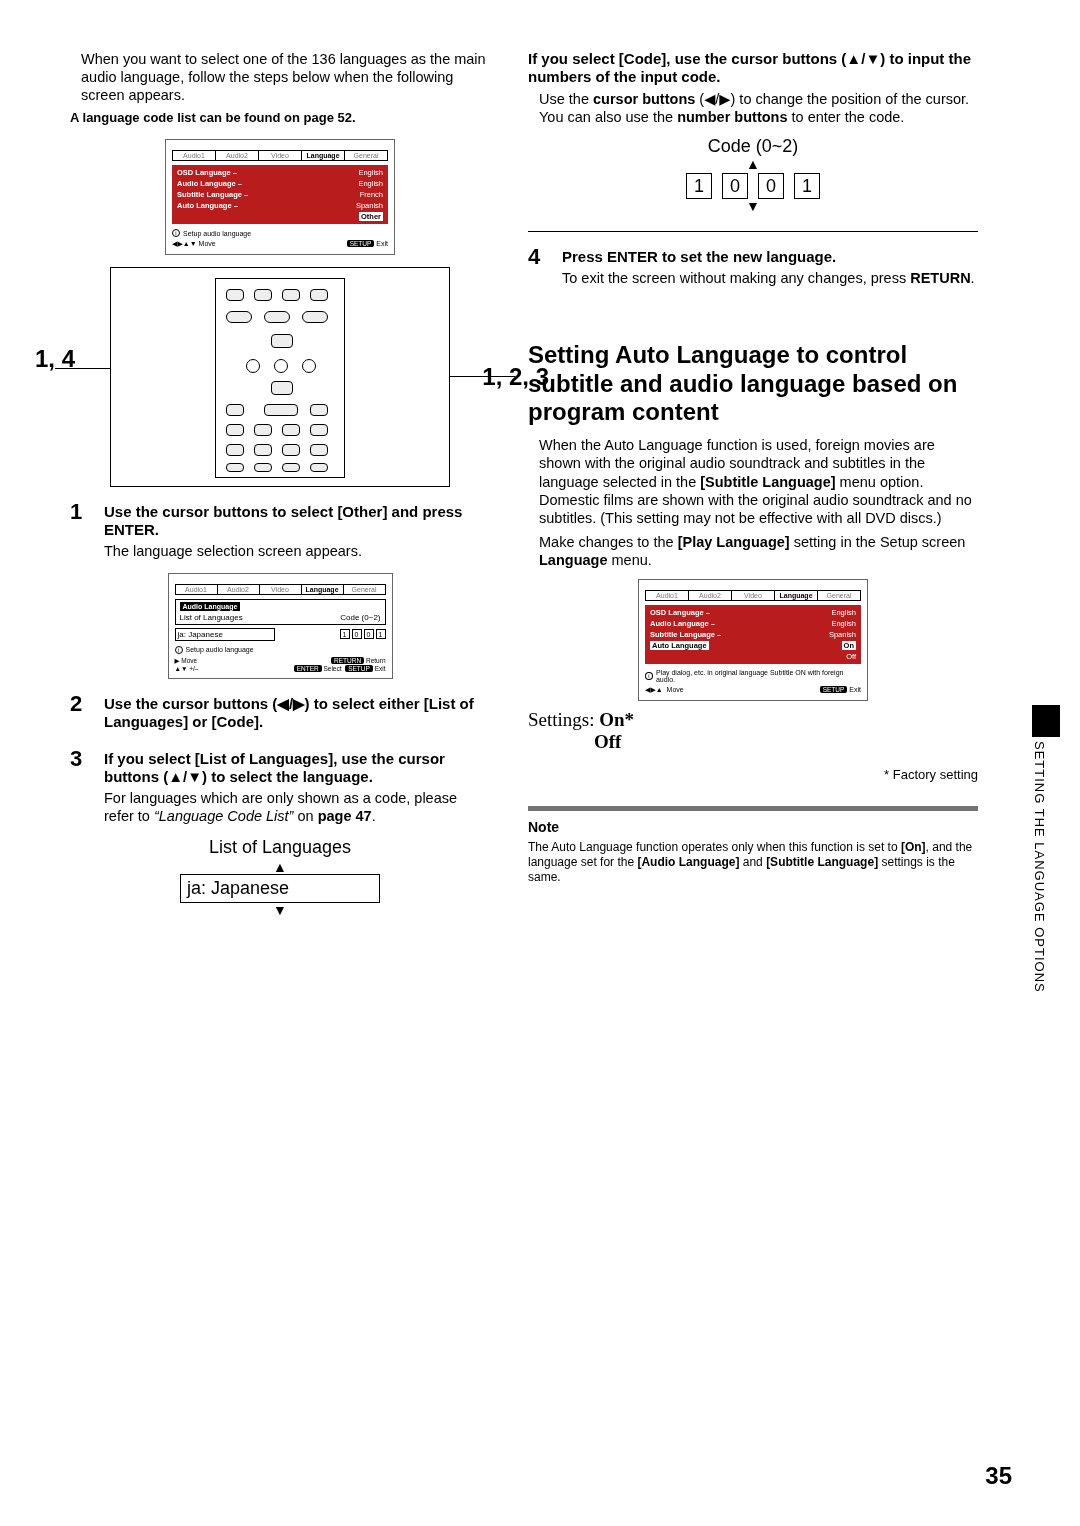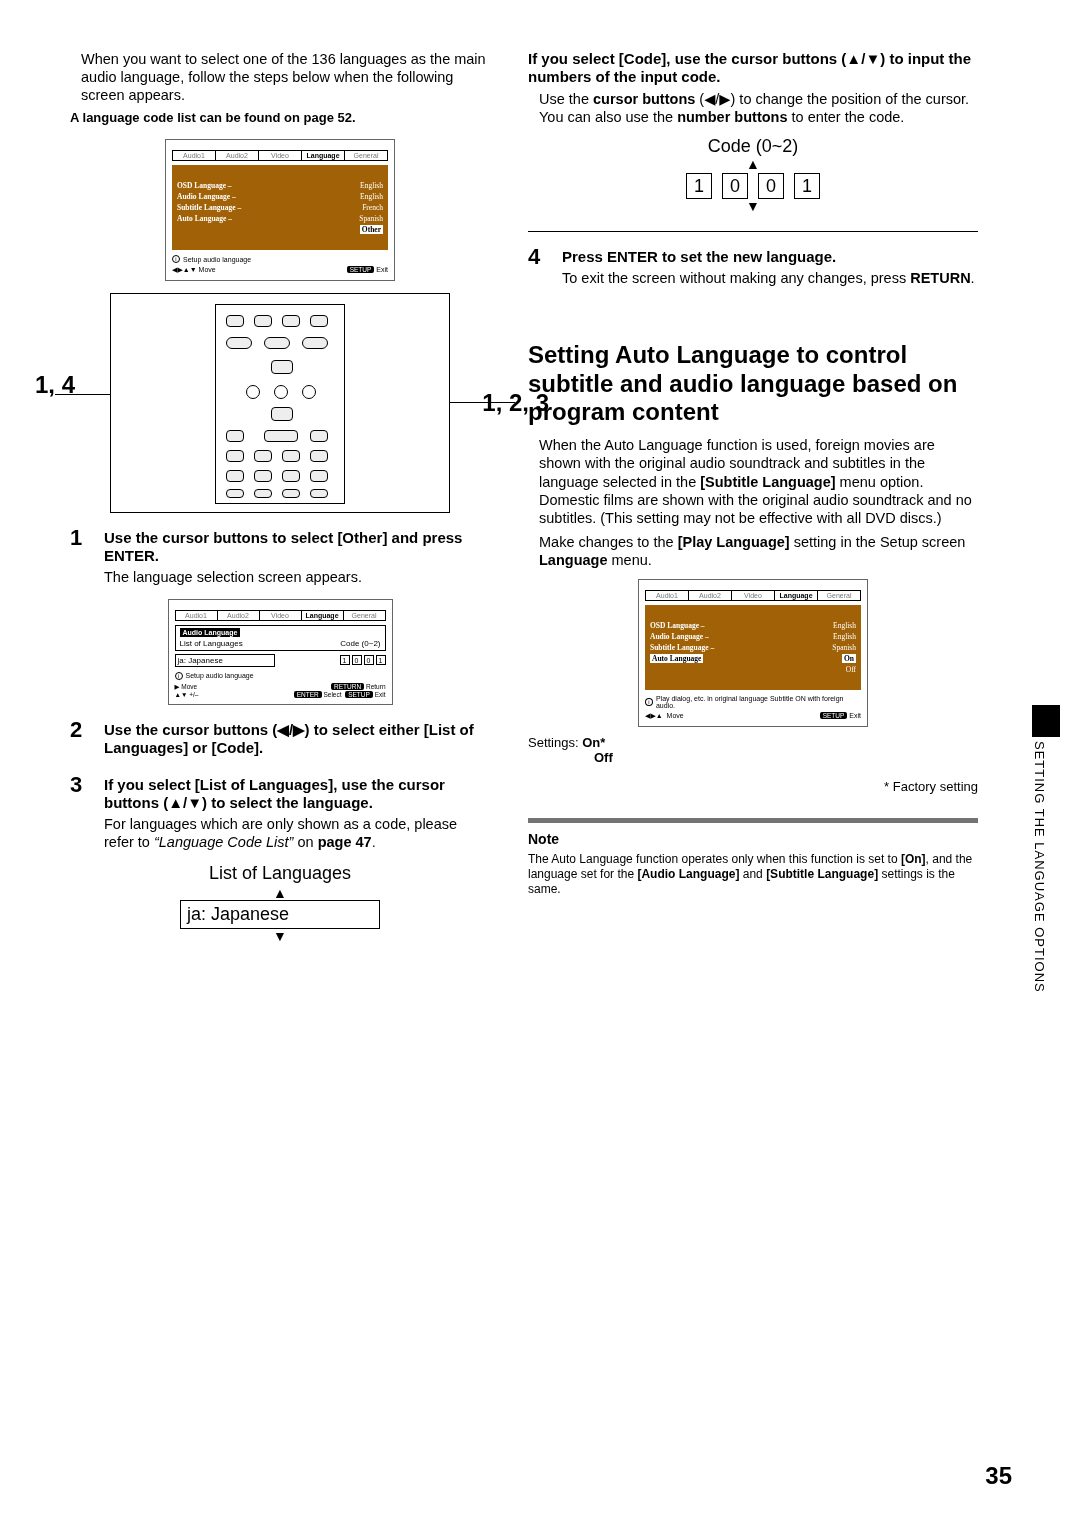--- a/index.html
+++ b/index.html
@@ -30,21 +30,21 @@
 
   
   .screen-card {
     width: 230px; margin: 14px auto 8px auto; border: 1px solid #666; padding: 6px;
     font-size: 8px;
   }
   .tabs { display: flex; border: 1px solid #000; margin: 4px 0; }
   .tab { flex: 1; text-align: center; font-size: 7px; border-right: 1px solid #000; padding: 1px 0; color: #777; }
   .tab:last-child { border-right: none; }
   .tab.sel { background: #fff; color: #000; font-weight: bold; }
-  .options { background: #a16207; padding: 15px 5px; font-family: Liberation Serif, serif; }
+  .options { background: #b91c1c; padding: 2px 5px; }
   .opt-row { color: #fff; font-size: 7.5px; display: flex; justify-content: space-between; padding: 1px 0; }
   .opt-row .l { font-weight: bold; }
   .opt-row .v { color:#fff; }
   .opt-row.hl .v { background: #fff; color:#000; padding: 0 2px; font-weight: bold;}
   .info-row { display: flex; align-items: center; font-size: 7px; margin: 5px 0 3px; }
   .info-row .i { display: inline-block; width: 8px; height: 8px; border: 1px solid #000; border-radius: 50%; text-align: center; line-height: 7px; font-size: 6px; margin-right: 3px; }
   .ctrl-row { display: flex; justify-content: space-between; font-size: 7px; }
   .pill { background:#000; color:#fff; padding:0 3px; border-radius:2px; font-size:6.5px; display:inline-block; }
 
   
@@ -67,21 +67,21 @@
 
   .code-diag { width: 200px; margin: 10px auto 18px auto; text-align: center; font-size: 18px; }
   .code-diag .cells { display:flex; justify-content:center; gap:10px; margin-top:2px; }
   .code-diag .cell { border:1px solid #000; width:26px; height:26px; font-size:18px; line-height:24px; position:relative; }
   .code-diag .label { font-size:18px; margin-bottom:0; }
   .code-diag .au { font-size:14px; line-height:1; }
 
   hr.sep { border:none; border-top:1px solid #000; margin: 14px 0; }
 
   
-  .setting-summary { font-size: 13px; margin: 6px 0 14px 0; }
+  .setting-summary { font-size: 19px; margin: 6px 0 14px 0; font-family: Liberation Serif, serif; }
   .asterisk { font-size: 13px; text-align: right; margin-top: 6px; }
   .note-block { font-size: 12px; line-height: 1.25; border-top: 5px solid #737373; padding-top: 8px; margin-top: 6px; }
 
   
   .sidetab { position: absolute; right: 20px; top: 705px; width: 28px; height: 400px; }
   .sidetab .blackcap { width: 28px; height: 32px; background:#000; }
   .sidetab .txt { writing-mode: vertical-rl; font-size: 13px; letter-spacing: 1px; height: 360px; text-align: left; padding-top: 4px; }
 
   .pagenum { position: absolute; right: 68px; bottom: 36px; font-size: 24px; font-weight: bold; }
 

